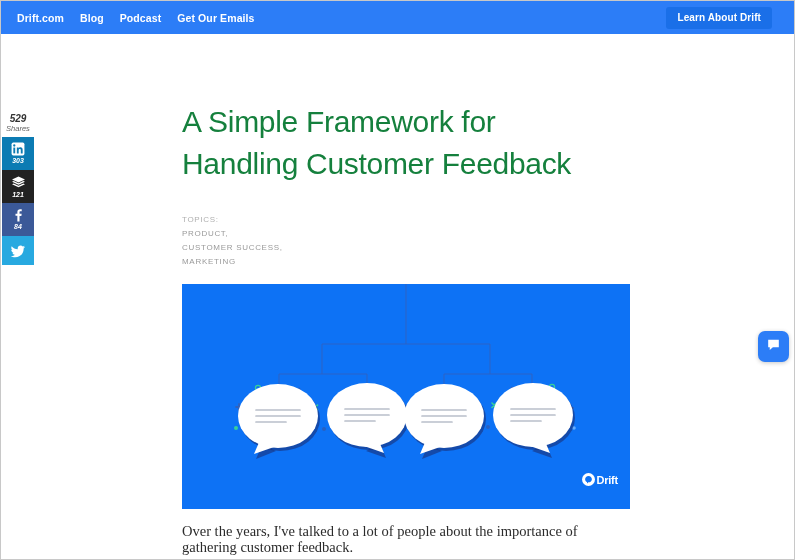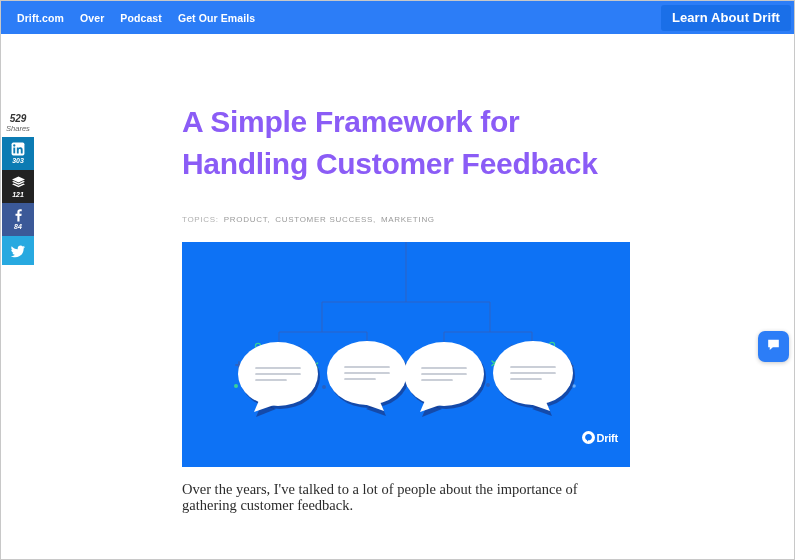--- a/index.html
+++ b/index.html
@@ -24,41 +24,41 @@
   .topnav {
     position: absolute;
     left: 0;
     top: 0;
     width: 795px;
     height: 33px;
     background: #2c7df7;
     display: flex;
     align-items: center;
     box-sizing: border-box;
-    padding: 0 5px 0 16px;
+    padding: 0 24px 0 16px;
   }
   .nav-links {
     display: flex;
     align-items: center;
     gap: 16px;
   }
   .nav-link {
     color: #ffffff;
     font-size: 10.5px;
     font-weight: bold;
     letter-spacing: 0.1px;
     white-space: nowrap;
     cursor: pointer;
     text-decoration: none;
   }
   .nav-spacer { flex: 1 1 auto; }
   .cta-button {
     background: #1a6fe8;
     color: #ffffff;
-    font-size: 13px;
+    font-size: 10px;
     font-weight: bold;
     padding: 5px 11px 6px;
     border-radius: 3px;
     border: none;
     white-space: nowrap;
     cursor: pointer;
     font-family: "Liberation Sans", sans-serif;
     letter-spacing: 0.1px;
   }
 
@@ -110,34 +110,35 @@
 
   
   .article {
     position: absolute;
     left: 181px;
     top: 100px;
     width: 449px;
   }
   .headline {
     font-size: 30px;
-    font-weight: bold;
-    color: #8b5cf6;
+    font-weight: normal;
+    color: #15803d;
     line-height: 42px;
     letter-spacing: -0.3px;
     margin: 0;
   }
   .topics {
     margin-top: 30px;
     font-size: 8px;
     letter-spacing: 0.7px;
     color: #9a9a9a;
     display: flex;
     gap: 5px;
     flex-wrap: wrap;
+    flex-direction: column;
   }
   .topics-label { color: #b0b0b0; }
   .topic-link { color: #9a9a9a; cursor: pointer; text-decoration: none; }
 
   
   .hero {
     position: relative;
     margin-top: 18px;
     width: 448px;
     height: 225px;
@@ -197,21 +198,21 @@
   }
 </style>
 </head>
 <body>
 
 <div class="page">
 
   <div class="topnav">
     <div class="nav-links">
       <a class="nav-link">Drift.com</a>
-      <a class="nav-link">Over</a>
+      <a class="nav-link">Blog</a>
       <a class="nav-link">Podcast</a>
       <a class="nav-link">Get Our Emails</a>
     </div>
     <div class="nav-spacer"></div>
     <button class="cta-button">Learn About Drift</button>
   </div>
 
   <div class="share-rail">
     <div class="share-total">
       <div class="share-count">529</div>

